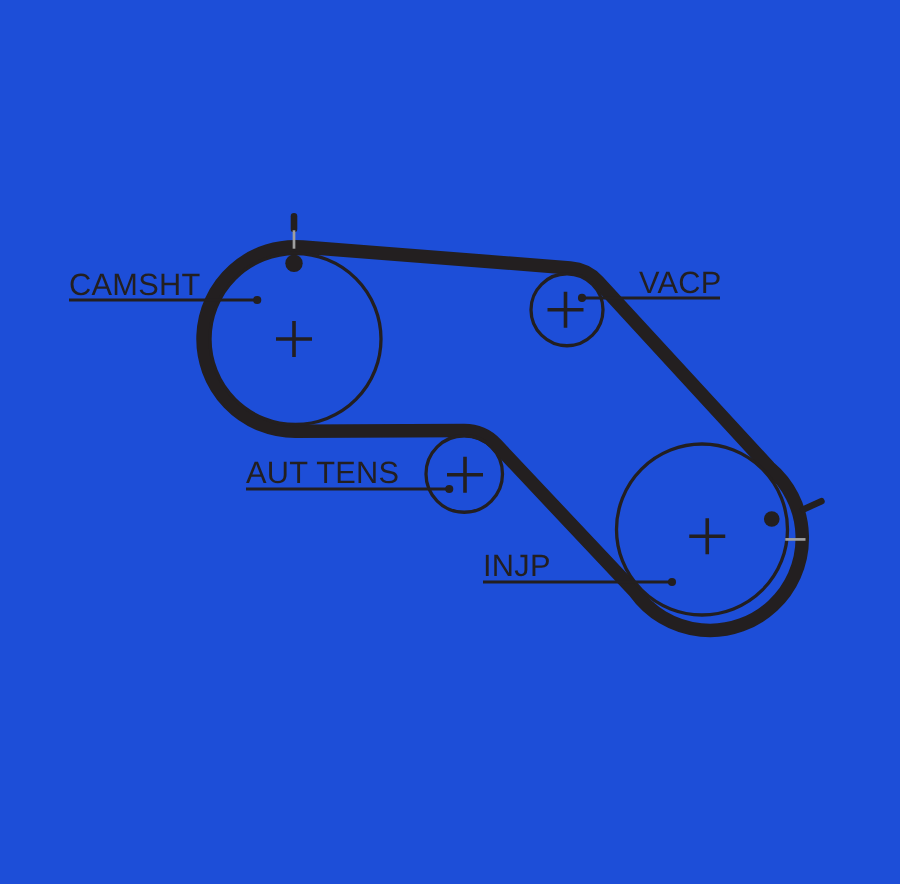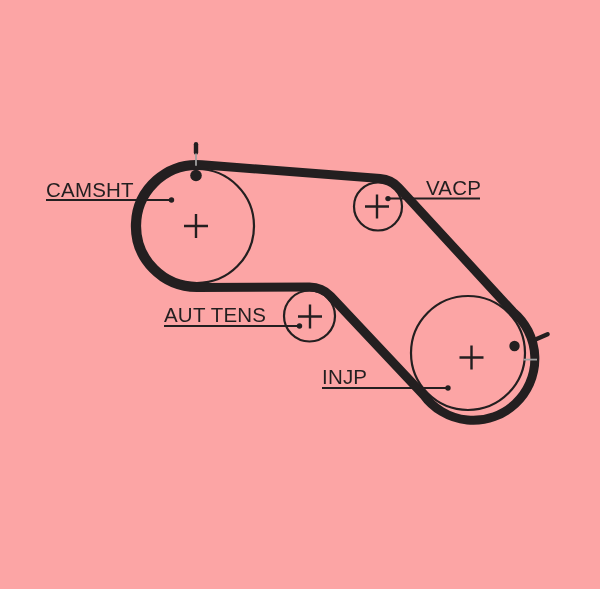--- a/index.html
+++ b/index.html
@@ -4,21 +4,21 @@
 <style>
   html, body {
     margin: 0;
     padding: 0;
     background: #ffffff;
   }
   .stage {
     position: relative;
     width: 600px;
     height: 589px;
-    background: #fca5a5;
+    background: #1d4ed8;
     overflow: hidden;
   }
   svg { display: block; }
 
   .belt {
     fill: none;
     stroke: #231f20;
     stroke-width: 9;
     stroke-linejoin: round;
     stroke-linecap: round;

